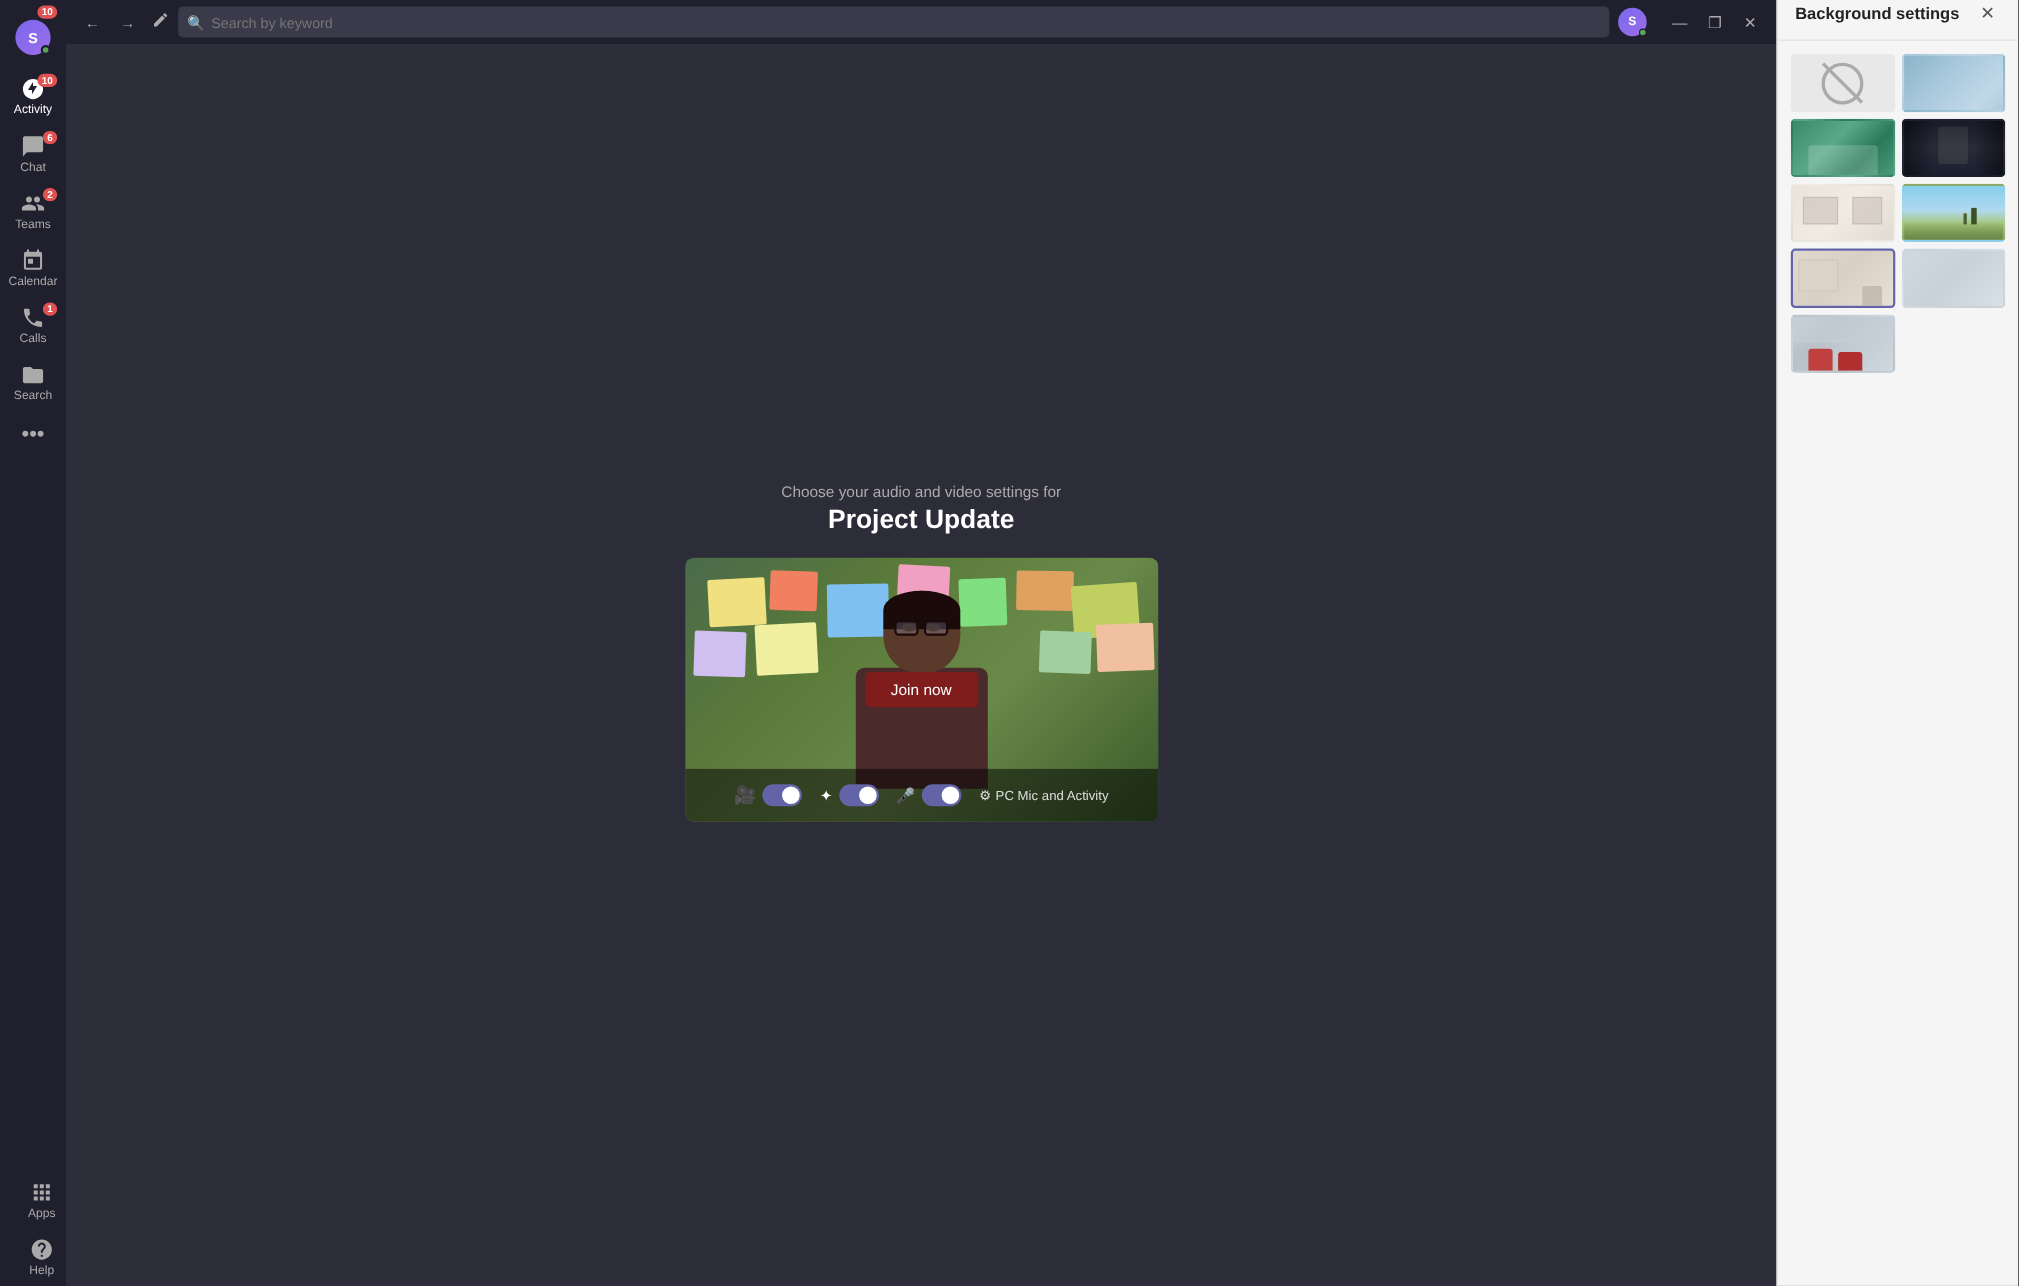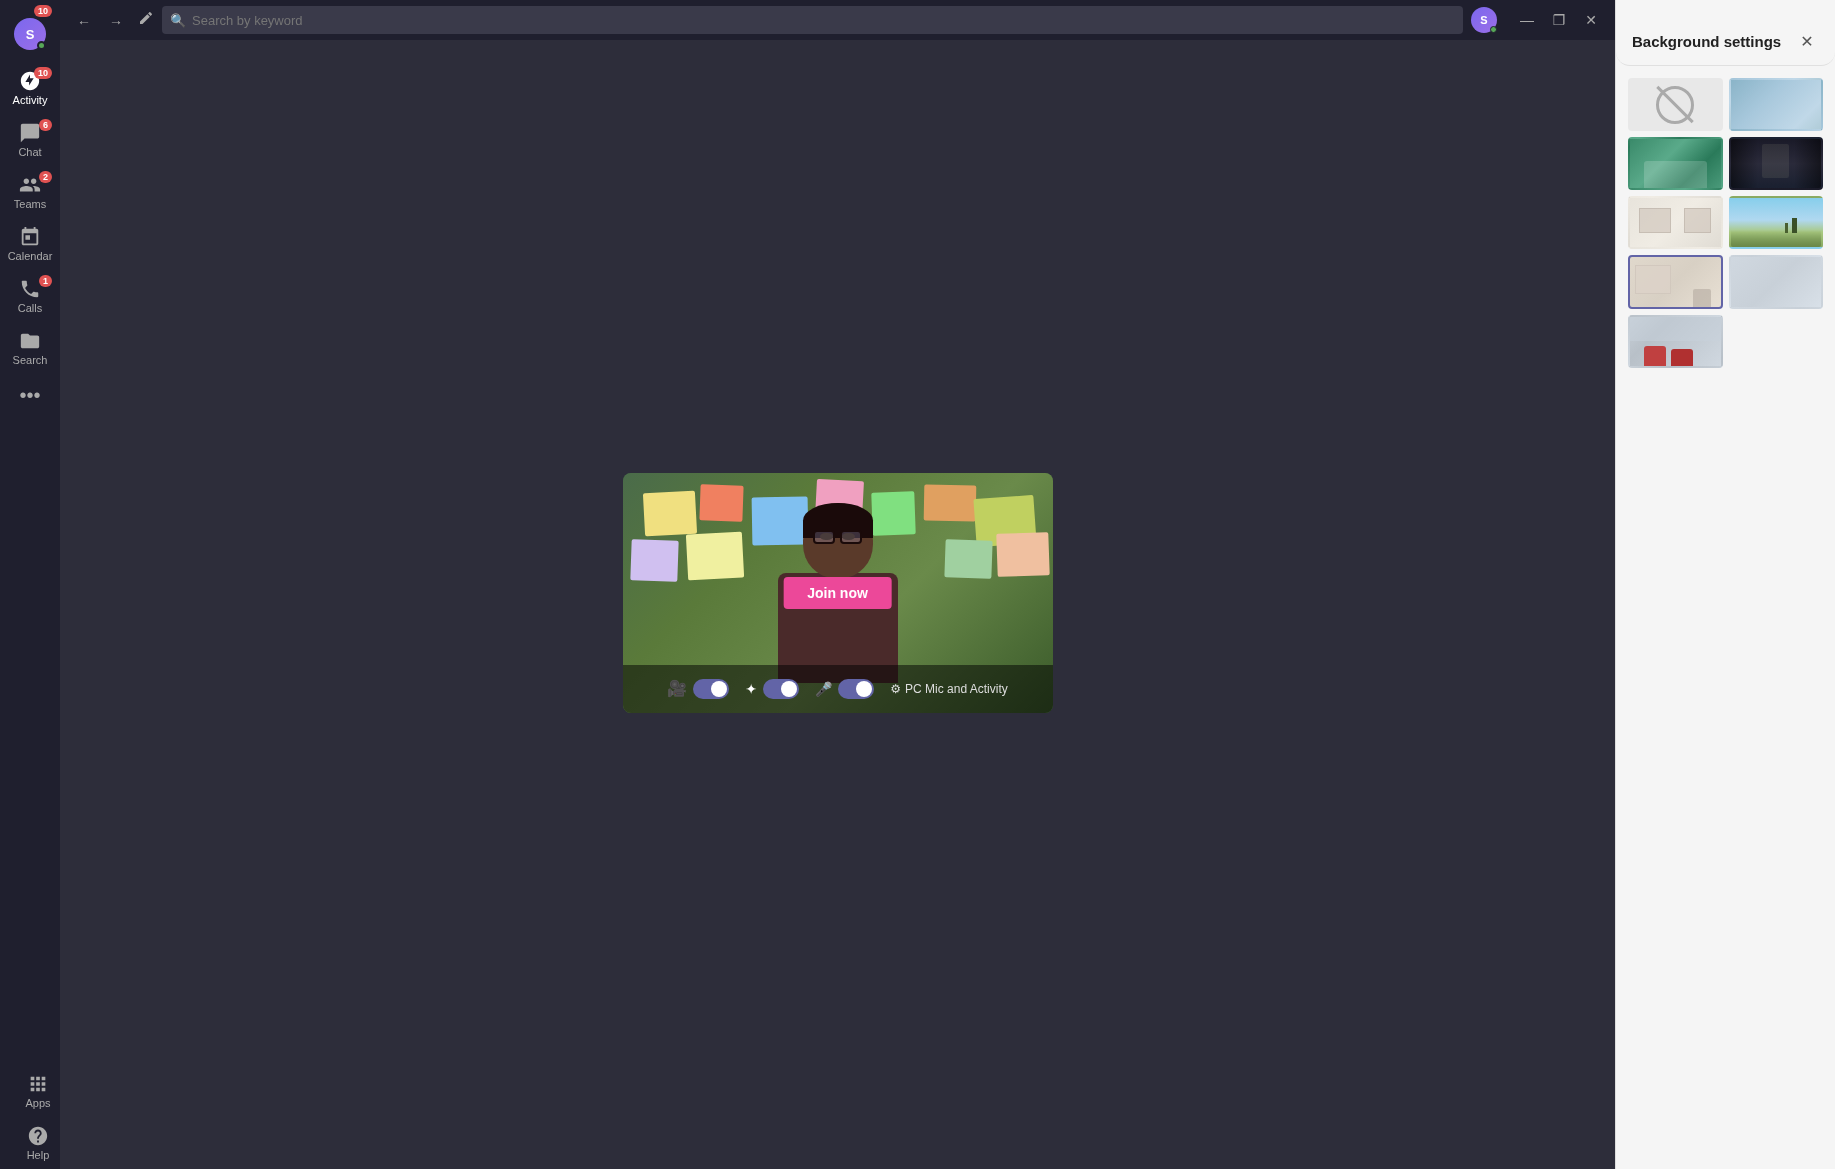--- a/index.html
+++ b/index.html
@@ -279,27 +279,27 @@
       left: 0;
       right: 0;
       height: 48px;
       background: rgba(0,0,0,0.5);
       display: flex;
       align-items: center;
       justify-content: center;
       gap: 16px;
     }
     .join-now-btn {
-      background: #ec4899;
+      background: #7f1d1d;
       color: white;
       border: none;
       border-radius: 4px;
       padding: 8px 24px;
       font-size: 14px;
-      font-weight: 700;
+      font-weight: 400;
       cursor: pointer;
       position: absolute;
       top: 50%;
       left: 50%;
       transform: translate(-50%, -50%);
       z-index: 5;
     }
 
     .control-btn {
       background: none;
@@ -372,23 +372,22 @@
       background: #f5f5f5;
       height: 100%;
       display: flex;
       flex-direction: column;
       border-left: 1px solid #ddd;
     }
     .bg-panel-header {
       display: flex;
       align-items: center;
       justify-content: space-between;
-      padding: 29px 16px 12px;
+      padding: 0 16px 12px;
       border-bottom: 1px solid #e0e0e0;
-      border-radius: 14px;
     }
     .bg-panel-title {
       font-size: 15px;
       font-weight: 600;
       color: #222;
     }
     .close-btn {
       background: none;
       border: none;
       cursor: pointer;
@@ -547,20 +546,24 @@
     </div>
     <div class="window-controls">
       <button class="win-btn">—</button>
       <button class="win-btn">❐</button>
       <button class="win-btn">✕</button>
     </div>
   </div>
 
   <div class="content-area">
 
+    <div class="meeting-header">
+      <div class="subtitle">Choose your audio and video settings for</div>
+      <div class="title">Project Update</div>
+    </div>
 
     <div class="video-preview">
       <div class="video-bg">
 
         <div class="art-paper" style="top:8%;left:5%;width:12%;height:18%;background:#f0e080;transform:rotate(-3deg);"></div>
         <div class="art-paper" style="top:5%;left:18%;width:10%;height:15%;background:#f08060;transform:rotate(2deg);"></div>
         <div class="art-paper" style="top:10%;left:30%;width:13%;height:20%;background:#80c0f0;transform:rotate(-1deg);"></div>
         <div class="art-paper" style="top:3%;left:45%;width:11%;height:16%;background:#f0a0c0;transform:rotate(3deg);"></div>
         <div class="art-paper" style="top:8%;left:58%;width:10%;height:18%;background:#80e080;transform:rotate(-2deg);"></div>
         <div class="art-paper" style="top:5%;left:70%;width:12%;height:15%;background:#e0a060;transform:rotate(1deg);"></div>

